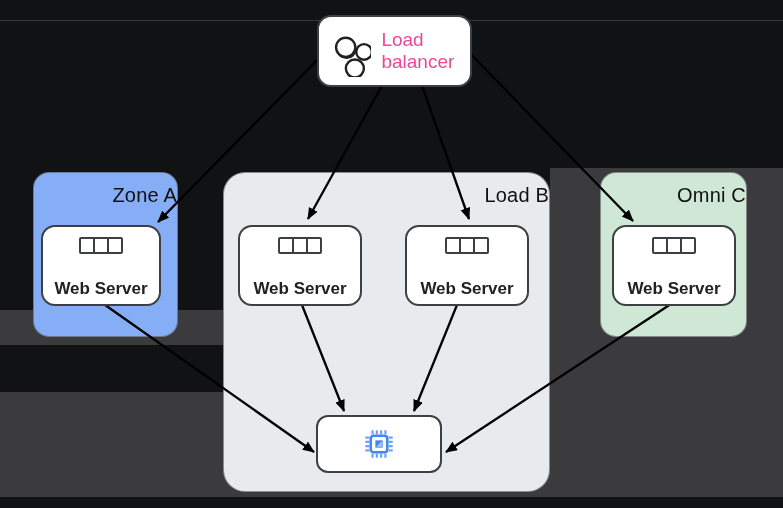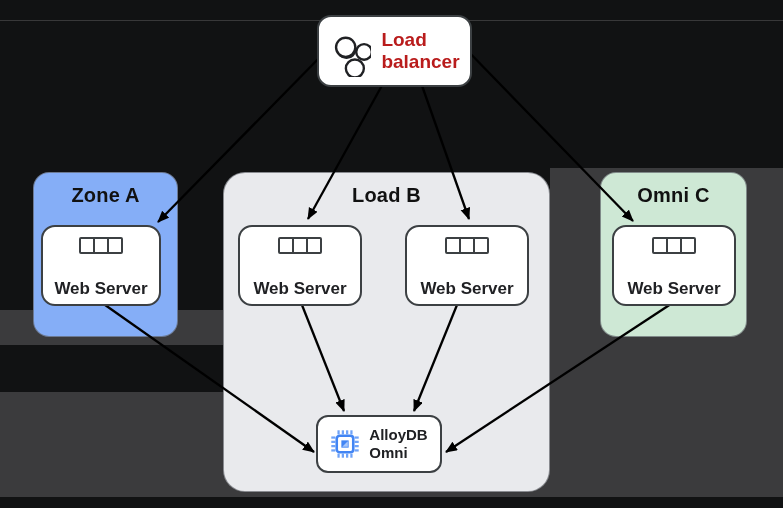--- a/index.html
+++ b/index.html
@@ -15,35 +15,35 @@
   .band-right{left:550px;top:168px;width:233px;height:329px;}
   .band-bottom{left:0;top:392px;width:783px;height:105px;}
   .hairline{position:absolute;left:0;top:20px;width:783px;height:1px;background:rgba(130,130,130,.35);}
 
   
   .zone{position:absolute;border:1px solid rgba(95,99,104,.7);box-sizing:border-box;}
   .zone-a{left:33px;top:172px;width:145px;height:165px;background:#85AEF7;border-radius:16px;}
   .zone-b{left:223px;top:172px;width:327px;height:320px;background:#E9EAED;border-radius:22px;}
   .zone-c{left:600px;top:172px;width:147px;height:165px;background:#CEE8D5;border-radius:16px;}
   .zone-title{
-    text-align:center;margin-top:11px;font-size:20px;font-weight:bold;color:#111;
+    text-align:right;margin-top:11px;font-size:20px;font-weight:normal;color:#111;
     letter-spacing:.2px;
   }
 
   
   svg.arrows{position:absolute;left:0;top:0;width:783px;height:508px;pointer-events:none;}
   svg.arrows line{stroke:#000;stroke-width:2.3px;}
 
   
   .node{
     position:absolute;background:#fff;border:2.5px solid #3C4043;box-sizing:border-box;
     border-radius:14px;display:flex;align-items:center;justify-content:center;
   }
   .lb{left:317px;top:15px;width:155px;height:72px;gap:10px;padding:0 6px 0 12px;justify-content:flex-start;}
-  .lb-label{font-size:19px;line-height:1.15;font-weight:bold;color:#b91c1c;width:90px;}
+  .lb-label{font-size:19px;line-height:1.15;font-weight:normal;color:#ec4899;width:90px;}
   .ws{flex-direction:column;gap:25px;padding-top:4px;}
   .ws-a{left:41px;top:225px;width:120px;height:81px;}
   .ws-b1{left:238px;top:225px;width:124px;height:81px;}
   .ws-b2{left:405px;top:225px;width:124px;height:81px;}
   .ws-c{left:612px;top:225px;width:124px;height:81px;}
   .ws-label{font-size:17px;font-weight:bold;color:#202124;}
 
   
   .server-icon{width:44px;height:17px;border:2.5px solid #3C4043;border-radius:2px;
     display:flex;box-sizing:border-box;background:#fff;}
@@ -152,19 +152,15 @@
           <line x1="23" y1="12" x2="26.8" y2="12"></line>
         <line x1="23" y1="16" x2="26.8" y2="16"></line>
           <line x1="23" y1="20" x2="26.8" y2="20"></line>
       </g>
 
       <rect x="6.3" y="6.3" width="15.4" height="15.4" rx="2.6" fill="#fff" stroke="#4285F4" stroke-width="2.4"></rect>
 
       <rect x="10.6" y="10.6" width="6.8" height="6.8" fill="#4285F4"></rect>
       <path d="M11.4,16.6 L16.6,11.4 L16.6,16.6 Z" fill="#A8C7FA"></path>
     </svg>
-    <div class="db-label">
-      <div>AlloyDB</div>
-      <div>Omni</div>
-    </div>
   </div>
 
 </div>
 
 </body></html>

